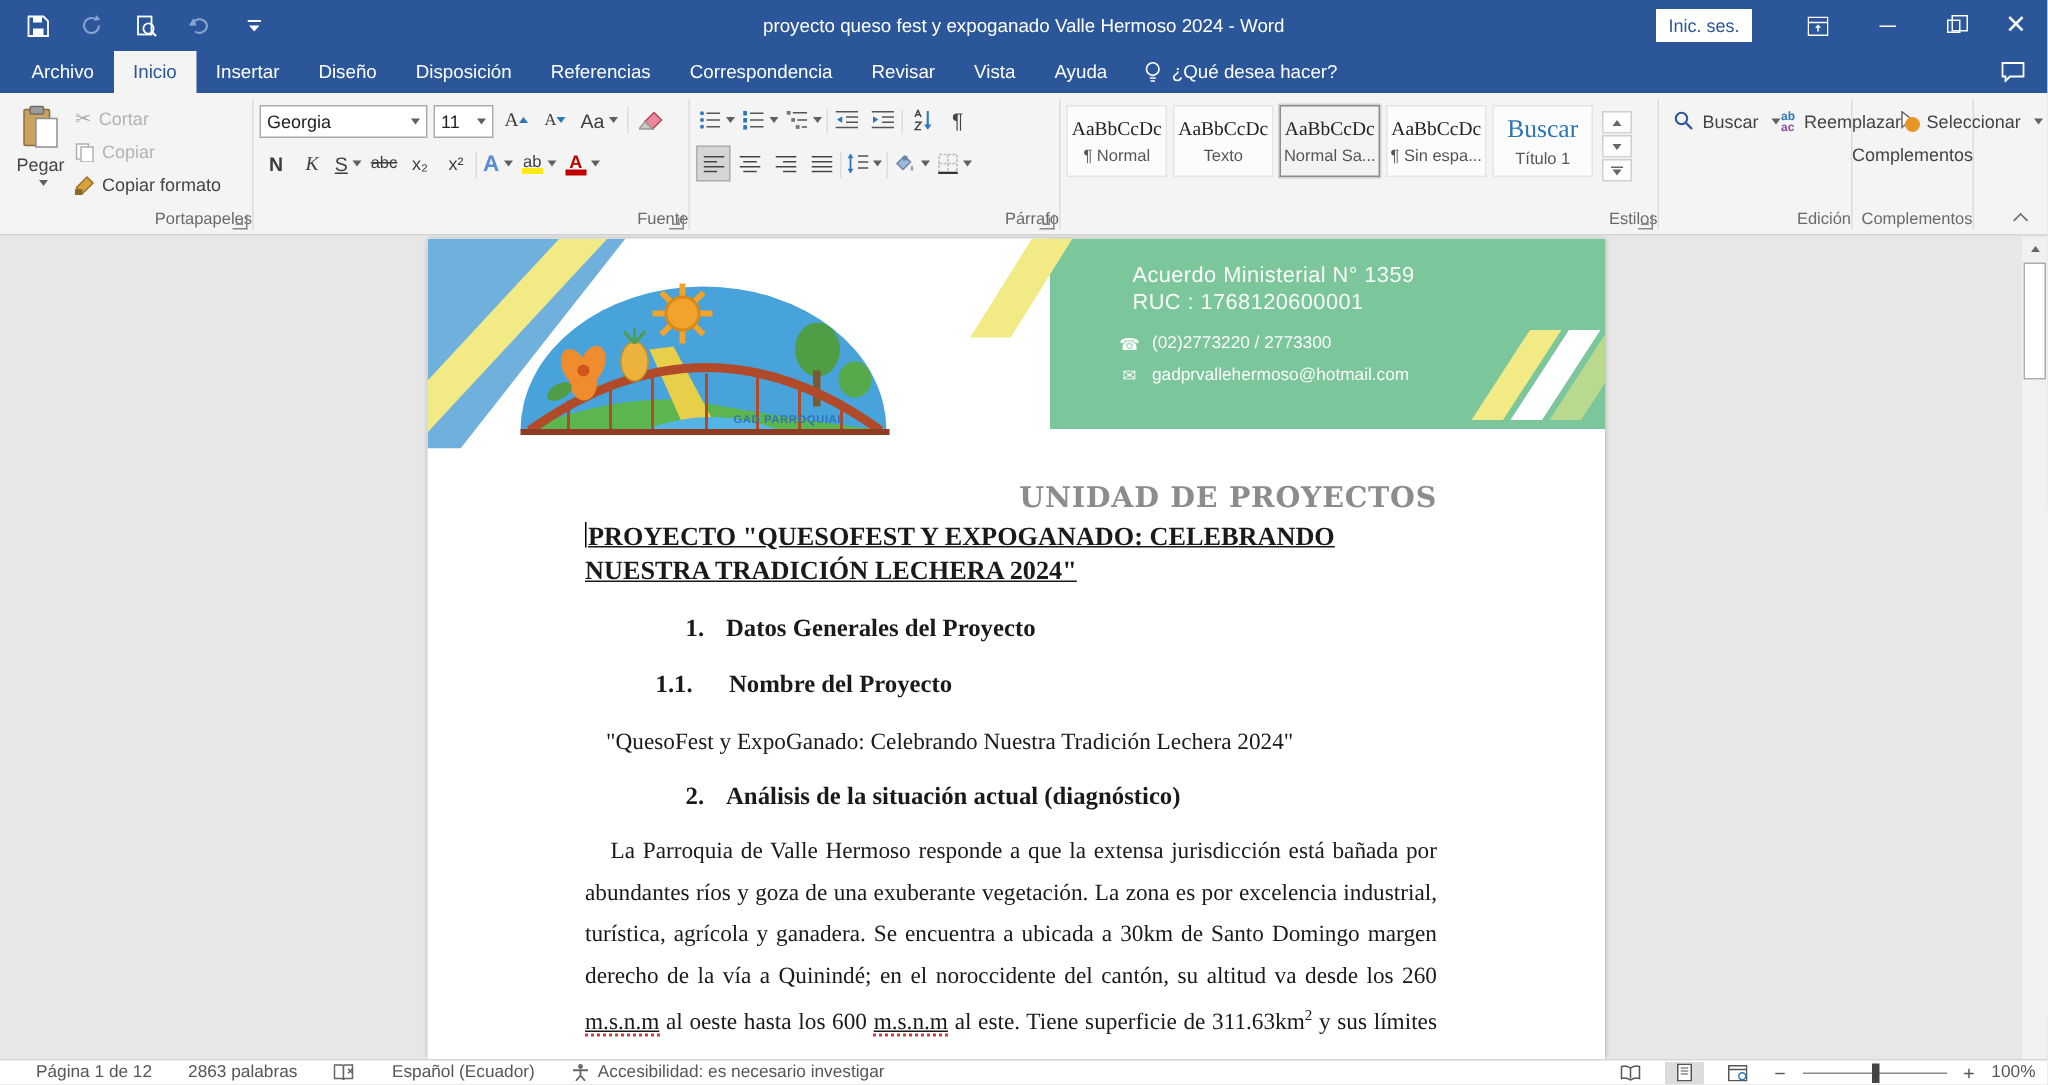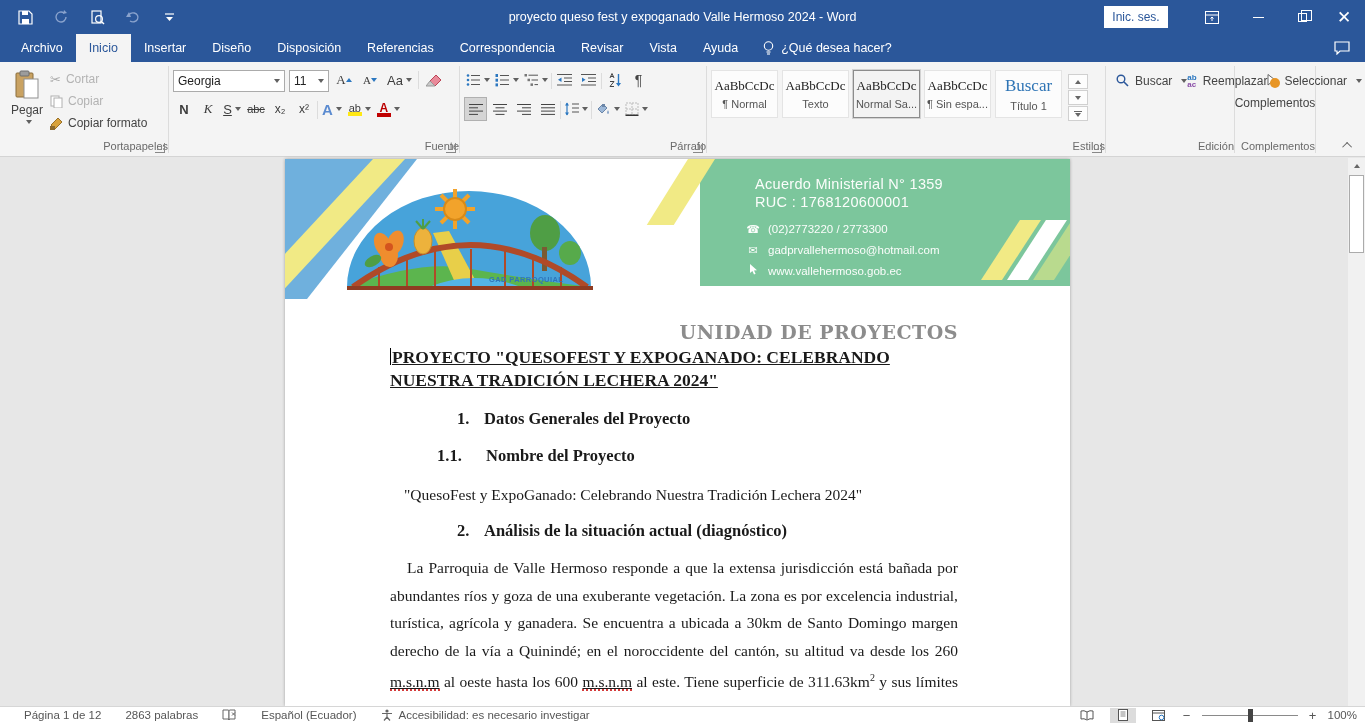--- a/index.html
+++ b/index.html
@@ -621,26 +621,20 @@
           </div>
           <div class="contact-block">
             <div class="contact-row">
                 <span class="cicon">☎</span>
                 <span>(02)2773220 / 2773300</span>
               </div>
             <div class="contact-row">
                 <span class="cicon">✉</span>
                 <span>gadprvallehermoso@hotmail.com</span>
               </div>
-            <div class="contact-row">
-              <span class="cicon"><svg width="9" height="11" viewBox="0 0 9 11">
-                    <path d="M1,0 L1,9 L3.4,7 L5,10.5 L6.6,9.7 L5,6.4 L8,6.2 Z" fill="#fff"></path>
-                  </svg></span>
-              <span>www.vallehermoso.gob.ec</span>
-            </div>
           </div>
           <div class="bstripe" style="right:68px; background:#f1ea85;"></div>
           <div class="bstripe" style="right:42px; background:#ffffff;"></div>
           <div class="bstripe" style="right:16px; background:#b9da8e;"></div>
         </div>
       </div>
 
       <div class="doc-body">
         <div class="unit-title">UNIDAD DE PROYECTOS</div>
         <div class="proj-title"><span class="caret-bar"></span><span>PROYECTO "QUESOFEST Y EXPOGANADO: CELEBRANDO NUESTRA TRADICIÓN LECHERA 2024"</span></div>

